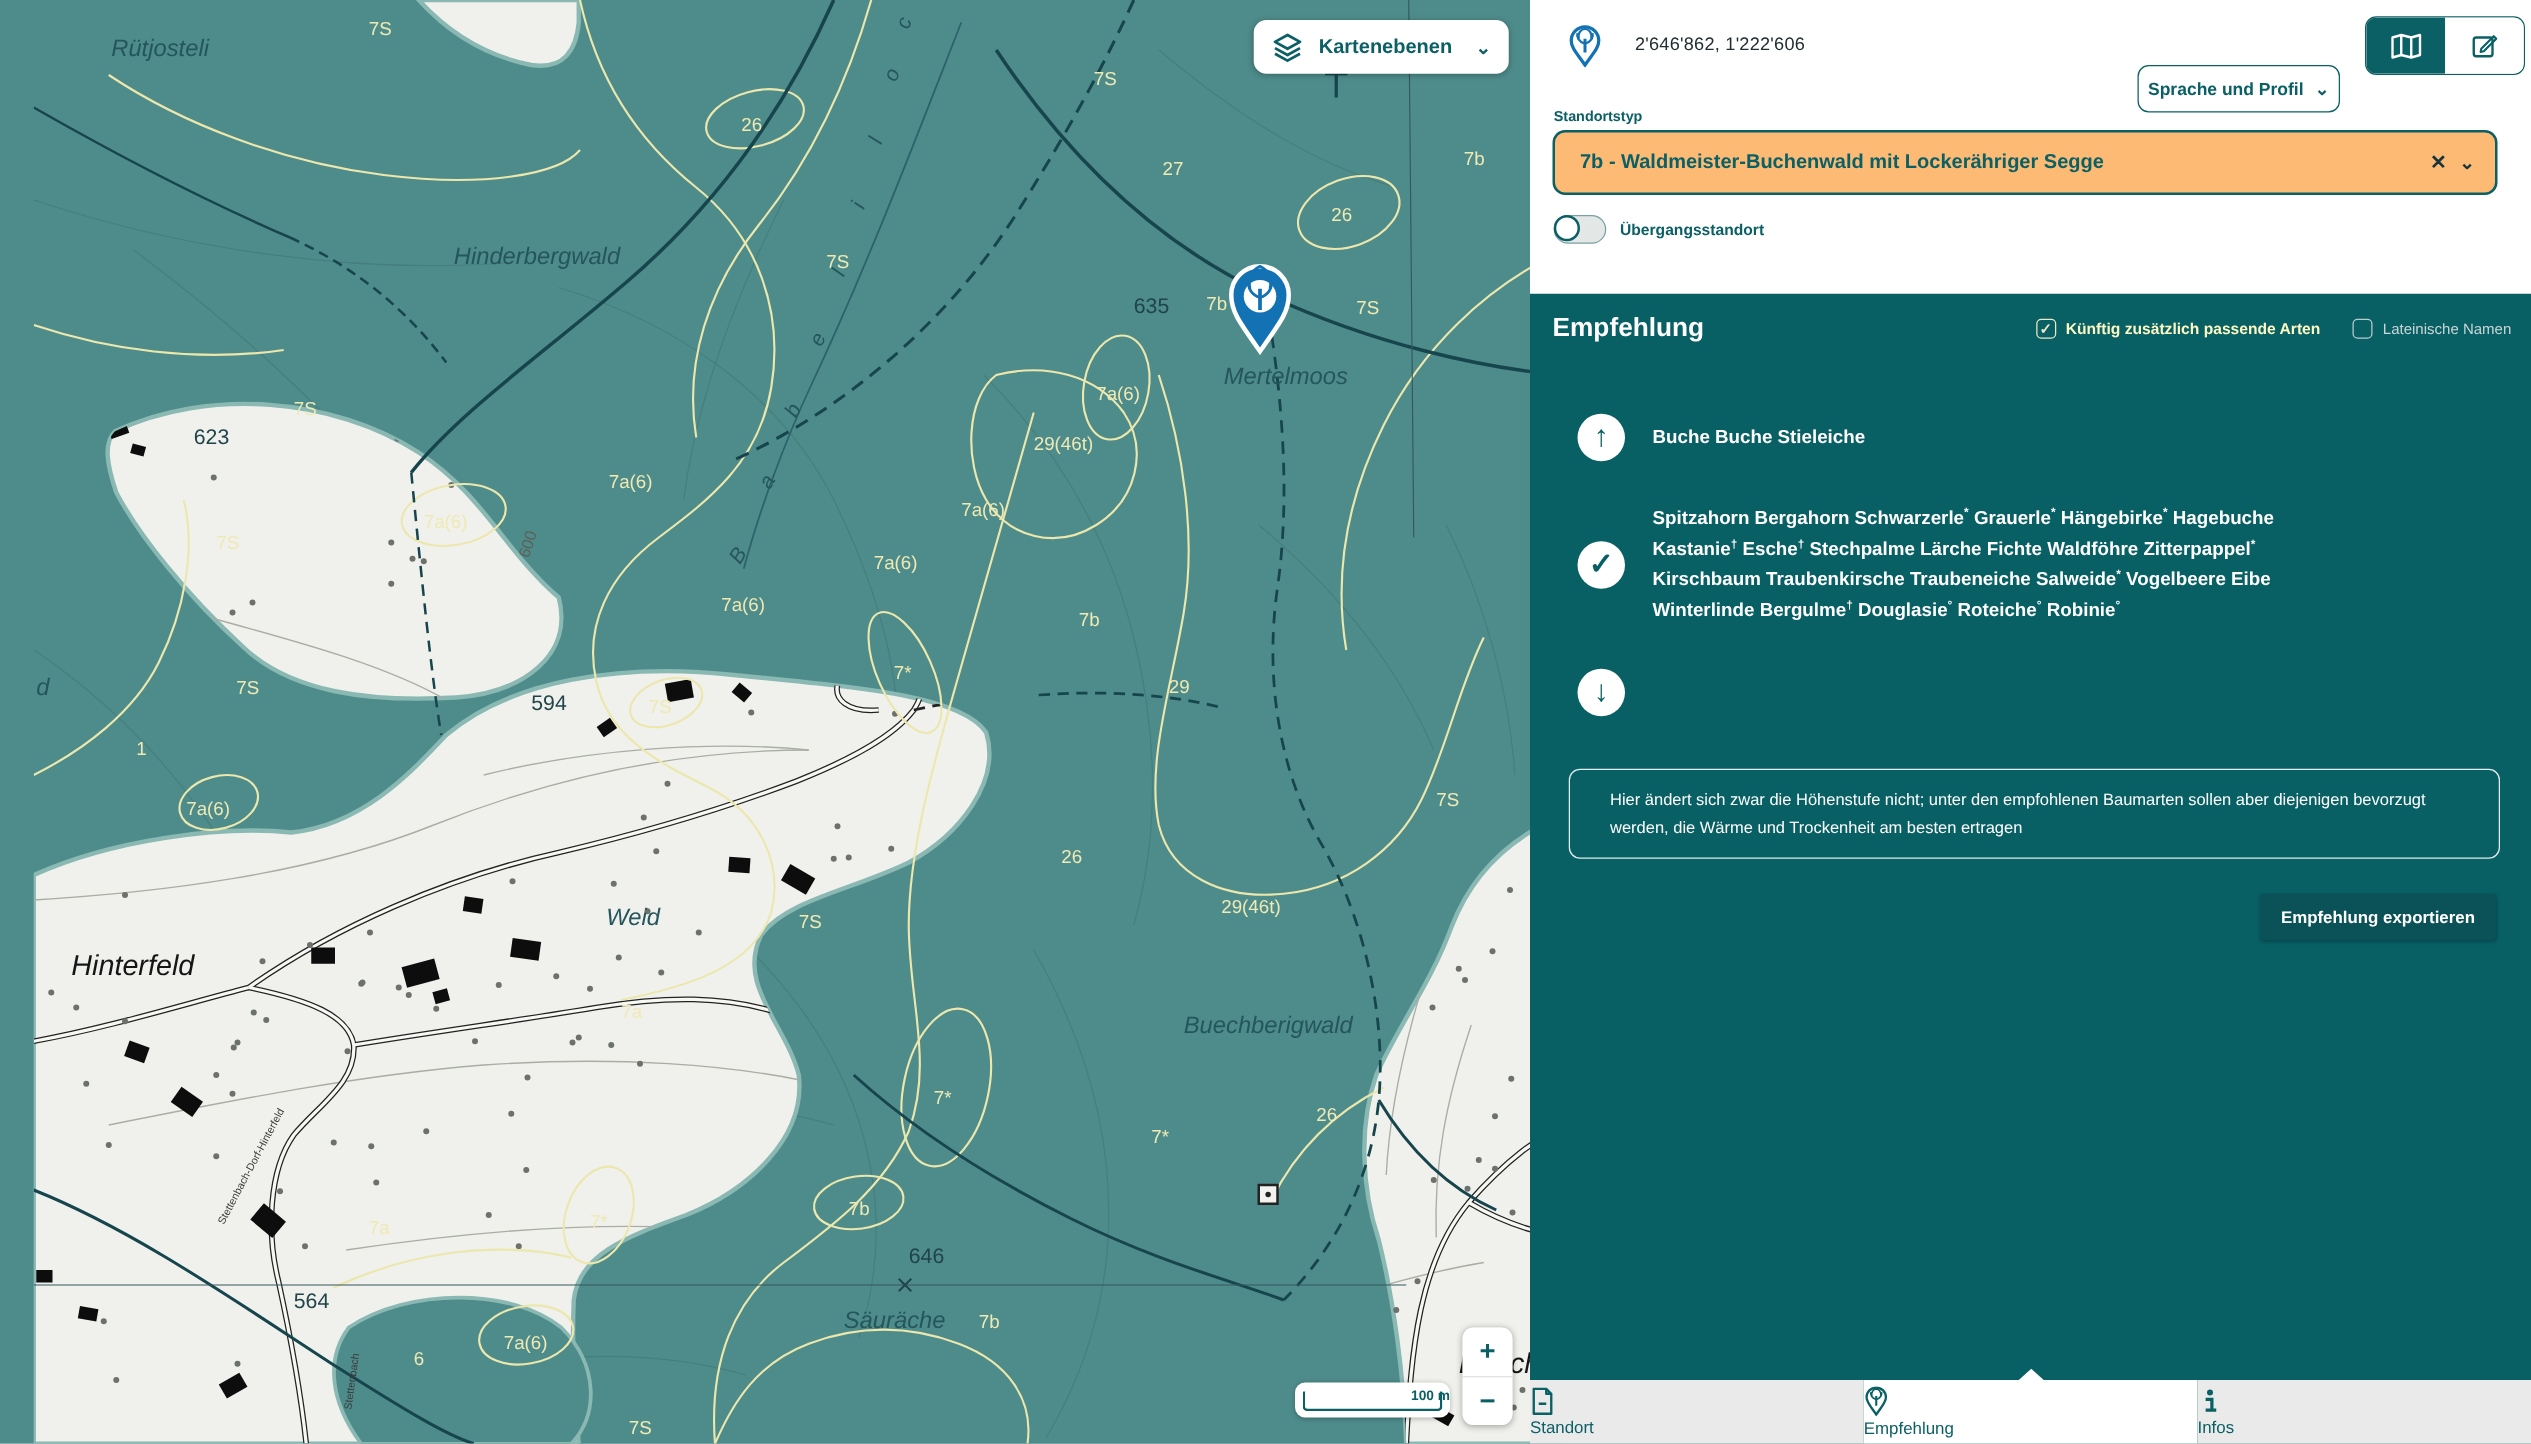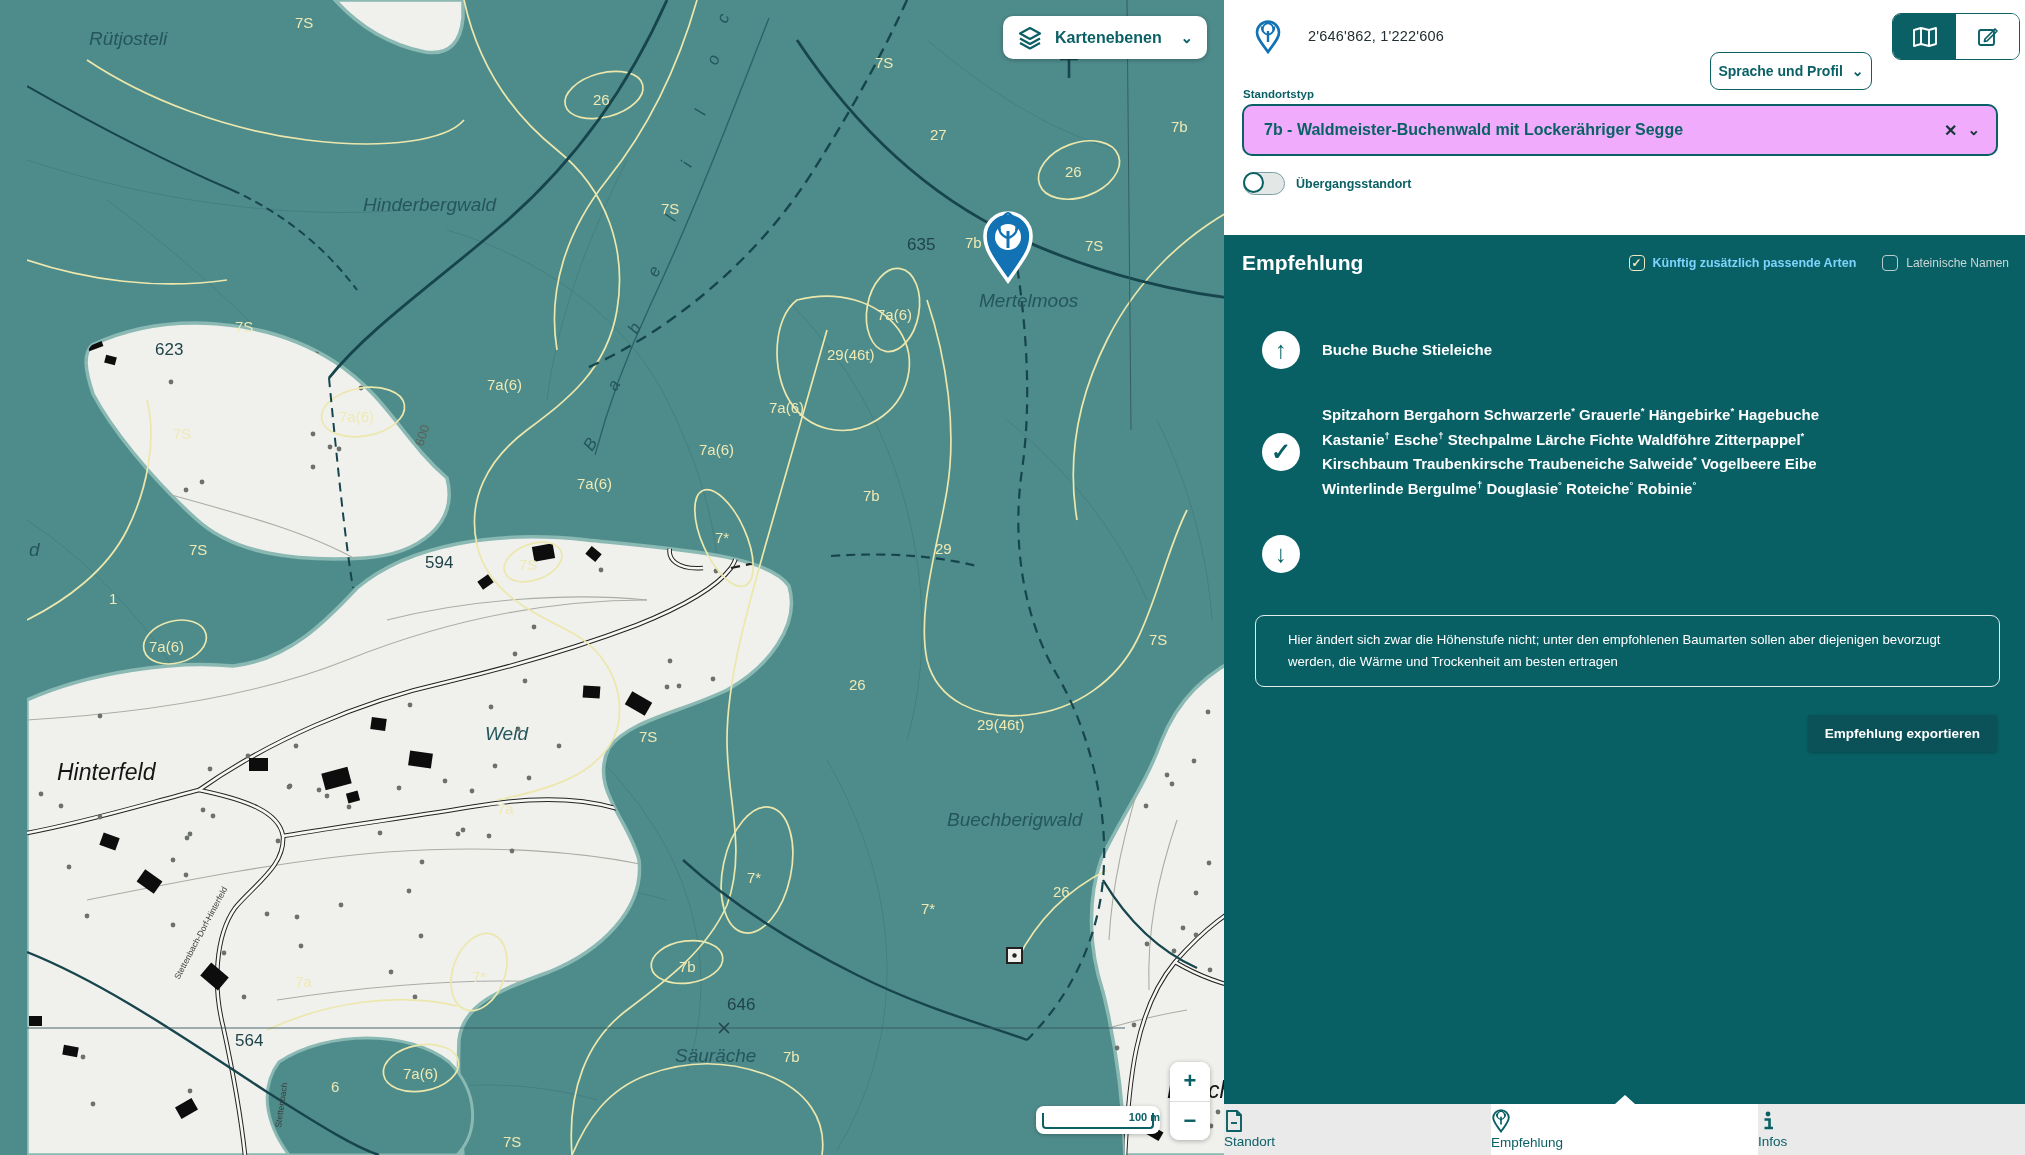--- a/index.html
+++ b/index.html
@@ -44,38 +44,38 @@
   .coords{position:absolute;left:84px;top:28px;font-size:14.5px;color:#222e31;letter-spacing:.2px;}
   .lang-btn{position:absolute;left:486px;top:16px;width:162px;height:38px;border:1.6px solid #0b6065;border-radius:9px;
     background:#fff;color:#0b6065;font-weight:700;font-size:14px;display:flex;align-items:center;justify-content:center;gap:9px;cursor:pointer;margin-top:36px;}
   .seg{position:absolute;left:668px;top:13px;width:126px;height:45px;border:1.6px solid #0b6065;border-radius:9px;
     overflow:hidden;display:flex;background:#fff;}
   .seg .half{flex:1;display:flex;align-items:center;justify-content:center;cursor:pointer;border:none;background:#fff;}
   .seg .half.active{background:#0b6065;}
 
   .field-label{position:absolute;left:19px;top:88px;font-size:11.5px;font-weight:700;color:#0b6065;}
   .select-box{position:absolute;left:18px;top:104px;width:756px;height:52px;border:2px solid #0b6065;border-radius:10px;
-    background:#f0abfc;display:flex;align-items:center;box-sizing:border-box;padding:0 16px 0 20px;cursor:pointer;}
+    background:#fdba74;display:flex;align-items:center;box-sizing:border-box;padding:0 16px 0 20px;cursor:pointer;}
   .select-box .val{flex:1;font-size:16px;font-weight:700;color:#0b6065;}
   .select-box .x{color:#17343a;font-size:16px;font-weight:700;padding:0 10px;cursor:pointer;}
   .select-box .chev{color:#17343a;font-size:15px;font-weight:700;cursor:pointer;}
 
   .toggle-row{position:absolute;left:19px;top:172px;display:flex;align-items:center;gap:11px;}
   .toggle{width:42px;height:23px;border-radius:13px;background:#e3e8e7;border:1.5px solid #7ba0a1;position:relative;cursor:pointer;box-sizing:border-box;}
   .toggle .knob{position:absolute;left:-1px;top:-1px;width:21px;height:21px;border-radius:50%;background:#fff;border:2px solid #0b6065;box-sizing:border-box;}
   .toggle-label{font-size:12.5px;font-weight:600;color:#0b6065;}
 
   .reco{position:absolute;left:0;top:235px;right:0;height:869px;background:#086065;}
   .reco-head{position:absolute;left:18px;top:16px;right:16px;display:flex;align-items:center;}
   .reco-title{font-size:21px;font-weight:700;color:#fff;flex:1;}
   .cbgroup{display:flex;align-items:center;gap:8px;margin-left:26px;cursor:pointer;}
   .cbox{width:16px;height:16px;border-radius:4px;box-sizing:border-box;display:flex;align-items:center;justify-content:center;
     font-size:12px;font-weight:700;line-height:1;}
   .cb-future .cbox{border:1.6px solid #efe8c2;color:#efe8c2;}
-  .cb-future .cbl{font-size:12.5px;font-weight:700;color:#7dd3fc;}
+  .cb-future .cbl{font-size:12.5px;font-weight:700;color:#fef9c3;}
   .cb-latin .cbox{border:1.6px solid #b9cccc;color:transparent;}
   .cb-latin .cbl{font-size:12px;font-weight:500;color:#c9d6d6;}
 
   .reco-row{position:absolute;left:38px;right:40px;display:flex;align-items:center;}
   .rowicon{width:38px;height:38px;border-radius:50%;background:#fff;color:#086065;display:flex;align-items:center;justify-content:center;
     font-size:24px;font-weight:700;flex:0 0 38px;line-height:1;}
   .rowtext{margin-left:22px;width:540px;color:#fff;font-size:15px;font-weight:700;line-height:24.5px;}
   .rowtext sup{font-size:9.5px;vertical-align:super;line-height:0;}
 
   .note{position:absolute;left:18px;right:25px;top:380px;border:1.5px solid #e2ecea;border-radius:9px;

